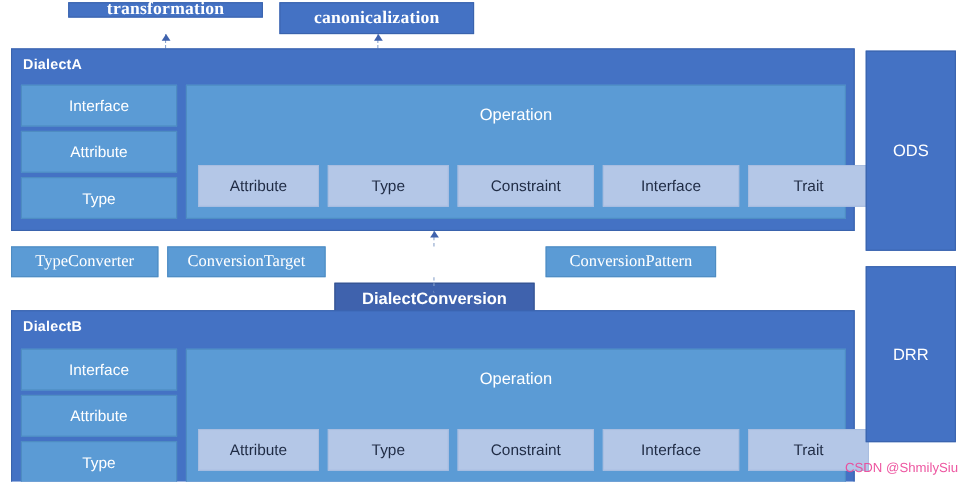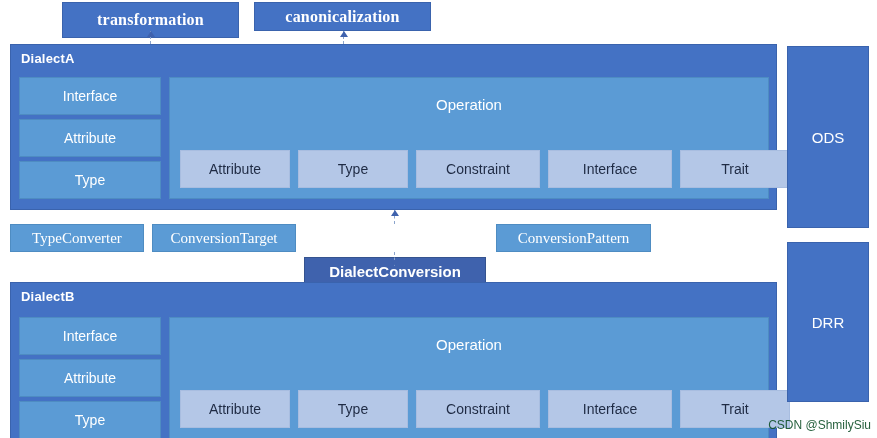--- a/index.html
+++ b/index.html
@@ -158,32 +158,32 @@
     border-left: 4px solid transparent;
     border-right: 4px solid transparent;
     border-top: 6px solid #3f62ad;
   }
 
   
   .watermark {
     position: absolute;
     right: 6px;
     bottom: 6px;
-    color: #14532d;
+    color: #ec4899;
     font-size: 12px;
     opacity: .92;
     white-space: nowrap;
   }
 </style>
 </head>
 <body>
 
 <div id="canvas">
 
-  <div class="dark-box header-box" style="left:62px; top:2px; width:177px; height:36px;">
+  <div class="dark-box header-box" style="left:62px; top:2px; width:177px; height:14px;">
     <span>transformation</span>
   </div>
 
   <div class="dark-box header-box" style="left:254px; top:2px; width:177px; height:29px;">
     <span>canonicalization</span>
   </div>
 
   <div class="connector" style="left:146px; top:31px; height:13px;">
     <div class="stem"></div>
     <div class="head-up"></div>

